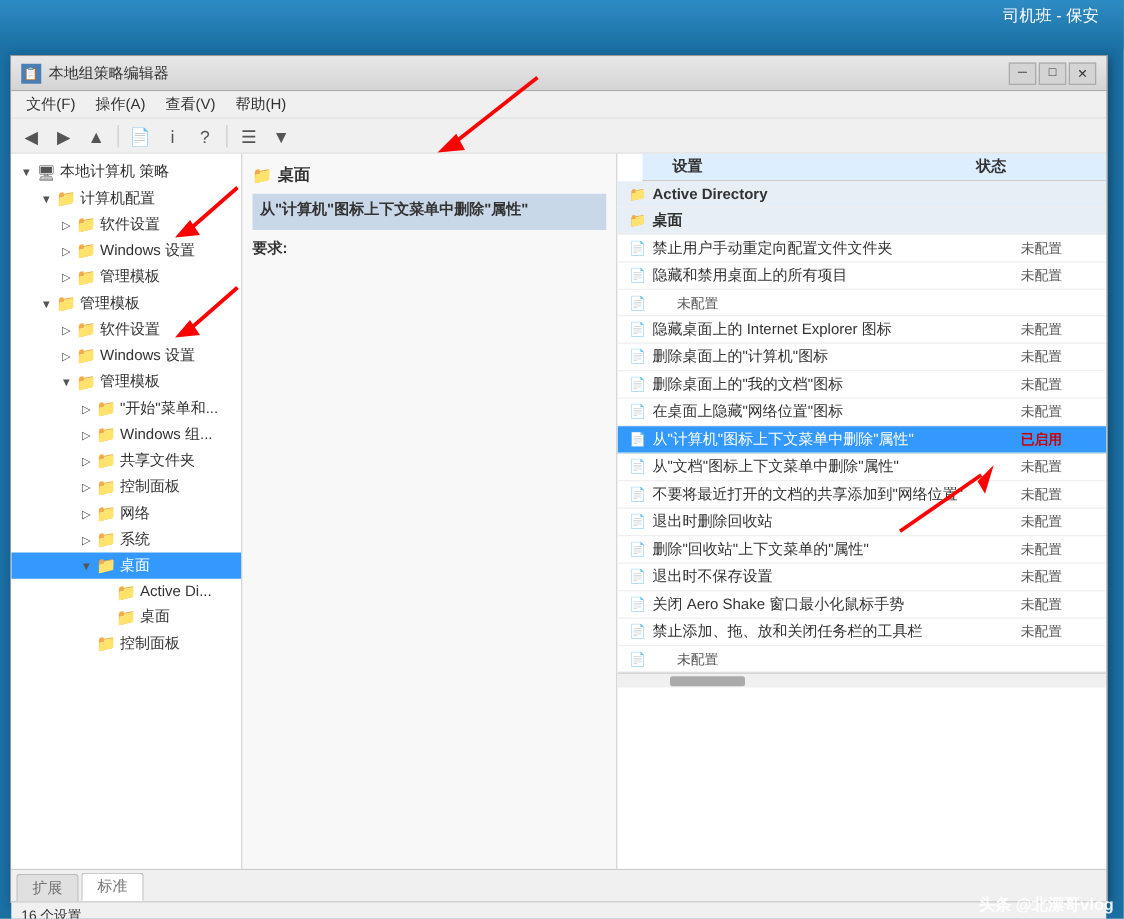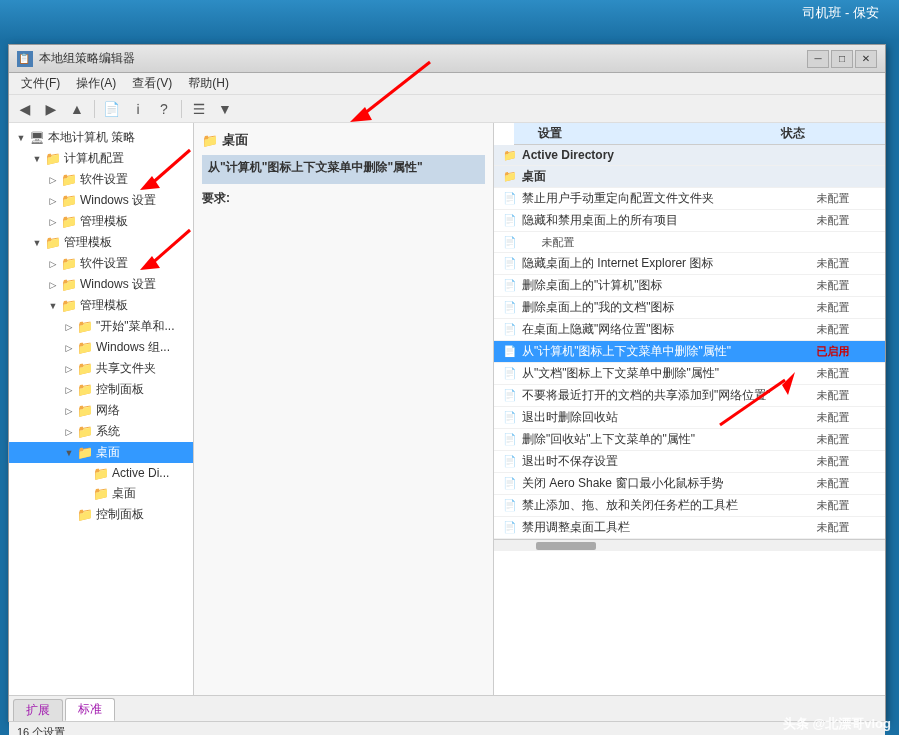--- a/index.html
+++ b/index.html
@@ -285,21 +285,21 @@
       padding: 0 4px;
       height: 100%;
     }
     .tab {
       padding: 2px 12px;
       font-size: 12px;
       background: #e0e0e0;
       border: 1px solid #bbb;
       border-bottom: none;
       cursor: pointer;
-      color: #a21caf;
+      color: #737373;
       margin-right: 2px;
       border-radius: 3px 3px 0 0;
     }
     .tab.active-tab {
       background: white;
       border-bottom: 1px solid white;
     }
 
     .status-bar {
       height: 22px;
@@ -615,21 +615,20 @@
         <span class="setting-name">关闭 Aero Shake 窗口最小化鼠标手势</span>
         <span class="status-cell not-configured">未配置</span>
       </div>
       <div class="setting-row">
         <span class="setting-icon">📄</span>
         <span class="setting-name">禁止添加、拖、放和关闭任务栏的工具栏</span>
         <span class="status-cell not-configured">未配置</span>
       </div>
       <div class="setting-row">
         <span class="setting-icon">📄</span>
-        <span class="setting-name">禁用调整桌面工具栏</span>
         <span class="status-cell not-configured">未配置</span>
       </div>
 
       <div class="scroll-bar-h">
         <div class="scroll-thumb"></div>
       </div>
     </div>
   </div>
 
   <div class="bottom-bar">

